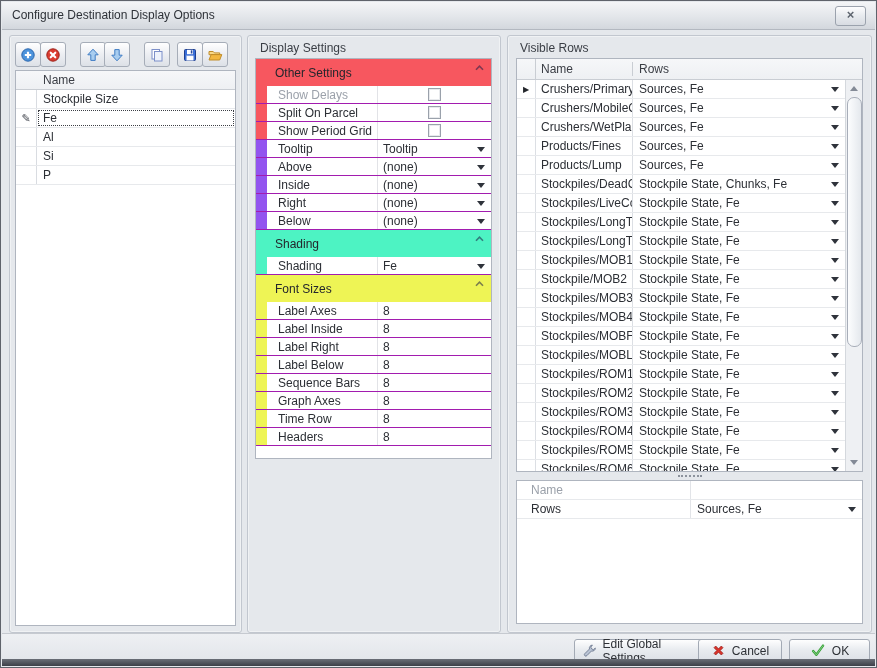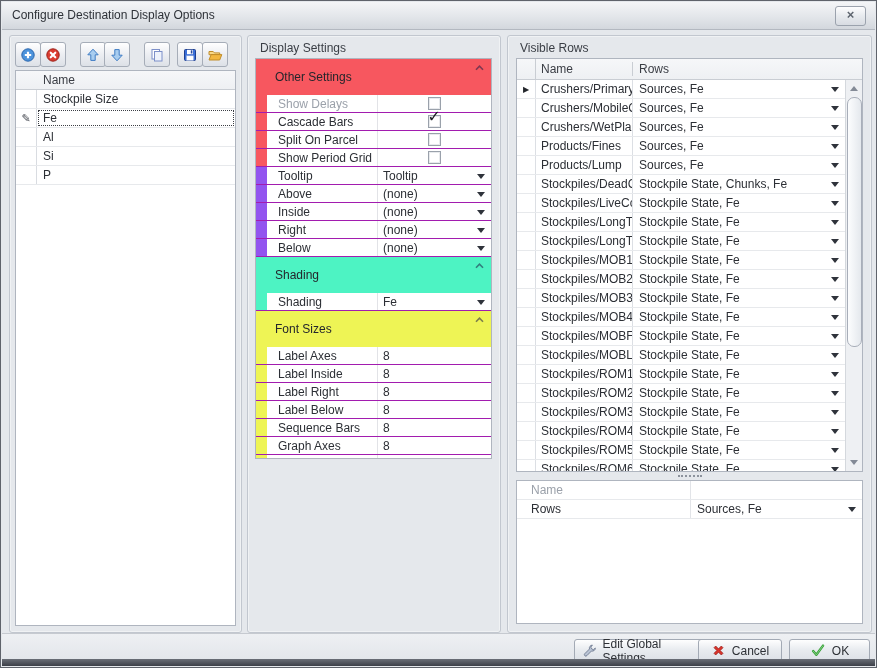--- a/index.html
+++ b/index.html
@@ -24,21 +24,21 @@
   
   .hdrrow{height:19px;background:linear-gradient(#f6f7f9,#eef0f3);border-bottom:1px solid #c9cdd3;
     display:flex;align-items:center;box-sizing:border-box;color:#3a3d44;}
   .lrow{height:19px;border-bottom:1px solid #e7e9ec;display:flex;align-items:stretch;box-sizing:border-box;}
   .ind{width:20px;border-right:1px solid #d9dce1;display:flex;align-items:center;justify-content:center;flex:0 0 auto;}
   .cellname{flex:1;padding-left:6px;display:flex;align-items:center;position:relative;}
   .sel-outline{outline:1px dotted #3c3f45;outline-offset:-2px;}
   .pencil{font-size:11px;color:#4b4f57;font-style:italic;}
   
   .dsrow{display:flex;align-items:stretch;box-sizing:border-box;}
-  .sechead{height:36px;display:flex;align-items:center;padding-left:19px;position:relative;color:#24262c;}
+  .sechead{height:27px;display:flex;align-items:center;padding-left:19px;position:relative;color:#24262c;}
   .sechead .chev{position:absolute;right:7px;top:6px;}
   .band{flex:0 0 11px;}
   .c0{background:#f7575f;} .c1{background:#9254ef;} .c2{background:#4df3c3;} .c3{background:#eef455;}
   .grow{height:18px;border-bottom:1px solid #a21caf;}
   .glabel{flex:0 0 110px;display:flex;align-items:center;padding-left:11px;box-sizing:border-box;}
   .gvalue{flex:1;border-left:1px solid #e2e3e7;display:flex;align-items:center;padding-left:5px;position:relative;box-sizing:border-box;}
   .disabled{color:#9ba1aa;}
   .dd{position:absolute;right:6px;top:7px;width:0;height:0;border-left:4px solid transparent;
       border-right:4px solid transparent;border-top:5px solid #2f333b;}
   .cbox{position:absolute;left:50%;margin-left:-7px;top:2px;width:13px;height:13px;background:#fff;
@@ -169,28 +169,20 @@
       <div class="dsrow grow">
         <div class="band c0"></div>
         <div class="glabel disabled">Show Delays</div>
         <div class="gvalue">
             <span class="cbox"></span>
             <span class="check"></span>
           </div>
       </div>
       <div class="dsrow grow">
         <div class="band c0"></div>
-        <div class="glabel">Cascade Bars</div>
-        <div class="gvalue">
-            <span class="cbox"></span>
-            <span class="check">✓</span>
-          </div>
-      </div>
-      <div class="dsrow grow">
-        <div class="band c0"></div>
         <div class="glabel">Split On Parcel</div>
         <div class="gvalue">
             <span class="cbox"></span>
             <span class="check"></span>
           </div>
       </div>
       <div class="dsrow grow">
         <div class="band c0"></div>
         <div class="glabel">Show Period Grid</div>
         <div class="gvalue">
@@ -407,21 +399,21 @@
       <div class="vrow">
         <div class="vind"></div>
         <div class="vname">Stockpiles/MOB1</div>
         <div class="vval">
             <span>Stockpile State, Fe</span>
             <i class="dd"></i>
           </div>
       </div>
       <div class="vrow">
         <div class="vind"></div>
-        <div class="vname">Stockpiles/MOB2</div>
+        <div class="vname">Stockpile/MOB2</div>
         <div class="vval">
             <span>Stockpile State, Fe</span>
             <i class="dd"></i>
           </div>
       </div>
       <div class="vrow">
         <div class="vind"></div>
         <div class="vname">Stockpiles/MOB3</div>
         <div class="vval">
             <span>Stockpile State, Fe</span>

